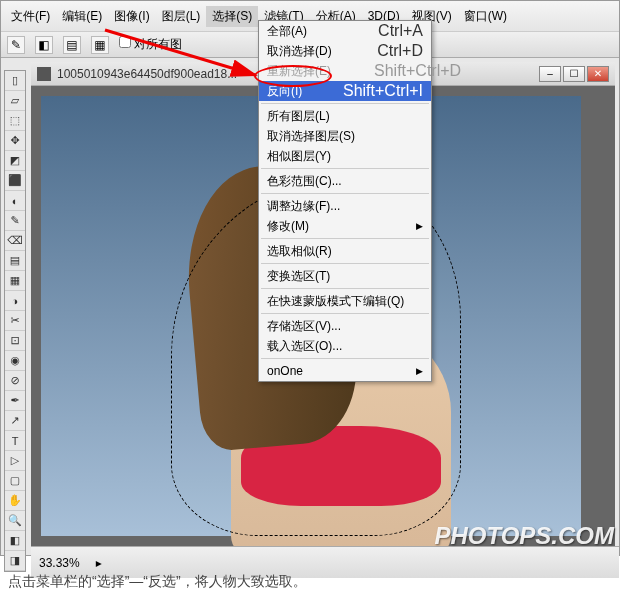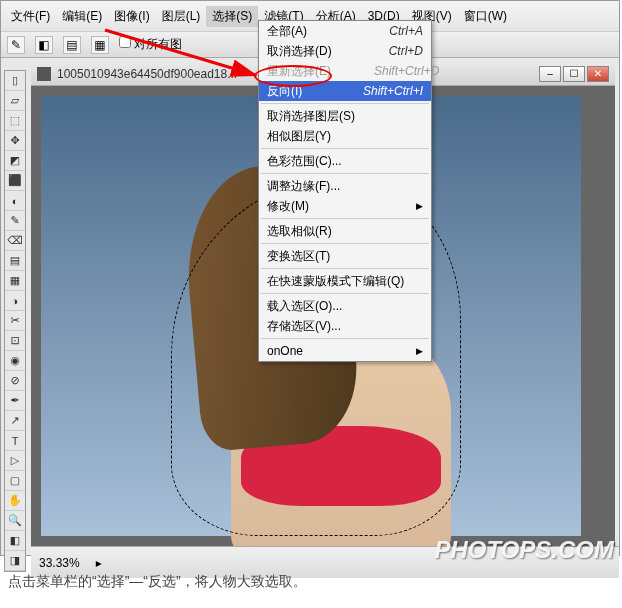--- a/index.html
+++ b/index.html
@@ -32,34 +32,34 @@
 .bra { position: absolute; left: 50px; top: 260px; width: 200px; height: 80px; background: #d82040; border-radius: 40% 40% 30% 30%; }
 
 .tools-panel { position: absolute; left: 4px; top: 70px; width: 22px; background: #e8e8e8; border: 1px solid #999; }
 .tool { width: 20px; height: 20px; border-bottom: 1px solid #ccc; display: flex; align-items: center; justify-content: center; font-size: 11px; color: #333; cursor: pointer; }
 
 .statusbar { height: 32px; background: linear-gradient(#f0f0f0,#dcdcdc); border-top: 1px solid #aaa; display: flex; align-items: center; padding: 0 8px; gap: 16px; margin-left: 30px; }
 
 .dropdown { position: absolute; left: 258px; top: 20px; width: 174px; background: #f4f4f4; border: 1px solid #888; box-shadow: 2px 2px 4px rgba(0,0,0,0.3); z-index: 100; }
 .dd-item { height: 20px; display: flex; align-items: center; padding: 0 8px; cursor: pointer; }
 .dd-item .lbl { flex: 1; white-space: nowrap; }
-.dd-item .sc { color: #333; font-size: 12px; white-space: nowrap; font-style: italic; }
+.dd-item .sc { color: #333; font-size: 16px; white-space: nowrap; }
 .dd-item.disabled { color: #999; gap: 43px; }
 .dd-item.disabled .sc { color: #999; }
 .dd-item.highlight { background: #3c6bd6; color: #fff; }
 .dd-item.highlight .sc { color: #fff; }
 .dd-item .arrow { font-size: 9px; }
 .dd-sep { height: 1px; background: #ccc; margin: 2px 2px; }
 
 .annot-ellipse { position: absolute; left: 254px; top: 65px; width: 78px; height: 22px; border: 2px solid #e00; border-radius: 50%; z-index: 200; pointer-events: none; }
 .annot-arrow { position: absolute; left: 100px; top: 25px; z-index: 200; pointer-events: none; }
 
 .caption { position: absolute; left: 0; top: 560px; width: 568px; height: 44px; display: flex; align-items: center; padding: 0 8px; }
 .caption-text { font-size: 14px; color: #444; }
-.watermark { position: absolute; right: 8px; bottom: 44px; font-family: Arial, sans-serif; font-size: 24px; font-style: italic; font-weight: bold; color: rgba(255,255,255,0.9); text-shadow: 1px 1px 2px rgba(0,0,0,0.5); z-index: 50; }
+.watermark { position: absolute; right: 8px; bottom: 58px; font-family: Arial, sans-serif; font-size: 24px; font-style: italic; font-weight: bold; color: rgba(255,255,255,0.9); text-shadow: 1px 1px 2px rgba(0,0,0,0.5); z-index: 50; }
 </style>
 </head>
 <body>
 
 <div class="window">
 
   <div class="menubar">
     <span class="mi">文件(F)</span>
     <span class="mi">编辑(E)</span>
     <span class="mi">图像(I)</span>
@@ -151,20 +151,23 @@
     <div class="dd-item disabled">
       <span class="lbl">重新选择(E)</span>
       <span class="sc">Shift+Ctrl+D</span>
     </div>
     <div class="dd-item highlight">
       <span class="lbl">反向(I)</span>
       <span class="sc">Shift+Ctrl+I</span>
     </div>
     <div class="dd-sep"></div>
     <div class="dd-item">
+      <span class="lbl">所有图层(L)</span>
+    </div>
+    <div class="dd-item">
       <span class="lbl">取消选择图层(S)</span>
     </div>
     <div class="dd-item">
       <span class="lbl">相似图层(Y)</span>
     </div>
     <div class="dd-sep"></div>
     <div class="dd-item">
       <span class="lbl">色彩范围(C)...</span>
     </div>
     <div class="dd-sep"></div>
@@ -182,24 +185,24 @@
     <div class="dd-sep"></div>
     <div class="dd-item">
       <span class="lbl">变换选区(T)</span>
     </div>
     <div class="dd-sep"></div>
     <div class="dd-item">
       <span class="lbl">在快速蒙版模式下编辑(Q)</span>
     </div>
     <div class="dd-sep"></div>
     <div class="dd-item">
+      <span class="lbl">存储选区(V)...</span>
+    </div>
+    <div class="dd-item">
       <span class="lbl">载入选区(O)...</span>
-    </div>
-    <div class="dd-item">
-      <span class="lbl">存储选区(V)...</span>
     </div>
     <div class="dd-sep"></div>
     <div class="dd-item">
       <span class="lbl">onOne</span>
       <span class="arrow">▶</span>
     </div>
   </div>
 
 <div class="annot-ellipse"></div>
 <svg class="annot-arrow" width="170" height="80">

